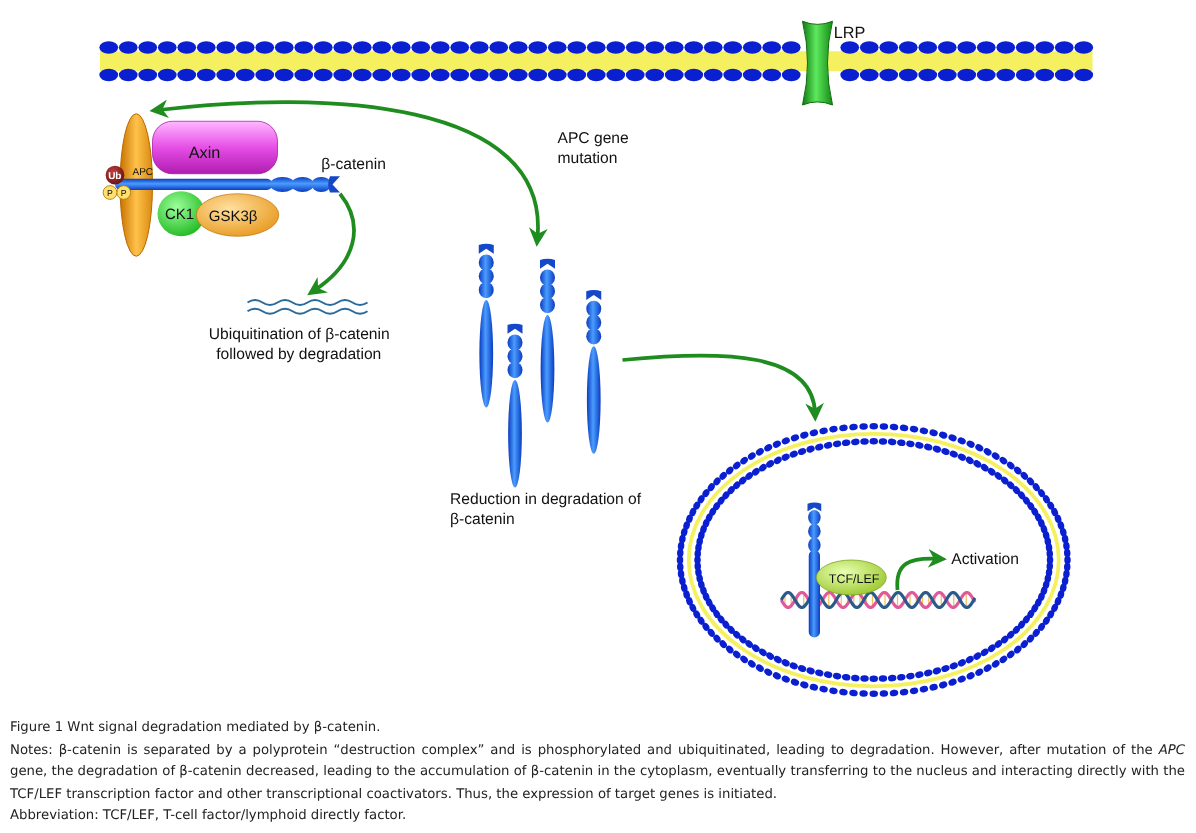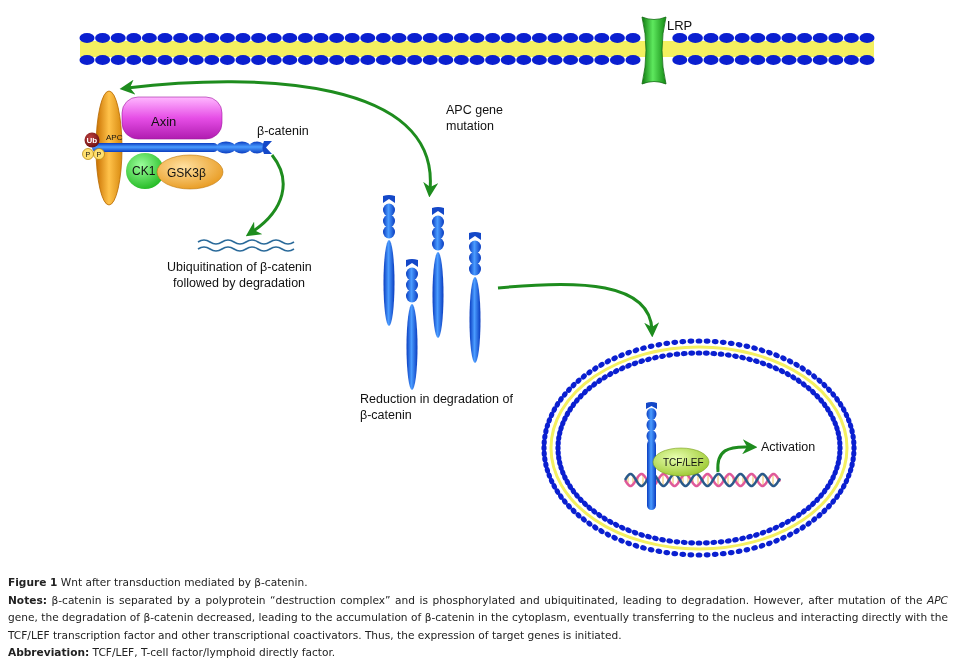--- a/index.html
+++ b/index.html
@@ -1,21 +1,21 @@
 <!DOCTYPE html>
 <html><head>
 <meta charset="utf-8">
 <style>
   html, body { margin: 0; padding: 0; background: #ffffff; }
   body { width: 957px; height: 666px; position: relative; overflow: hidden; font-family: "Liberation Sans", sans-serif; }
   #diagram { position: absolute; left: 0; top: 0; width: 957px; height: 566px; }
   .lbl { font-family: "Liberation Sans", sans-serif; fill: #111; }
   #caption { position: absolute; left: 8px; top: 574px; width: 940px; font-family: "DejaVu Sans", sans-serif; font-size: 10.6px; line-height: 17.5px; color: #222; text-align: justify; }
   #caption p { margin: 0; }
-  #caption .b { font-weight: bold; }
+  #caption .b { font-weight: normal; }
 </style>
 </head>
 <body>
 
 <svg id="diagram" viewBox="0 0 957 566" xmlns="http://www.w3.org/2000/svg">
   <defs>
     <linearGradient id="gLrp" x1="0" x2="1">
       <stop offset="0" stop-color="#0f7a0f"></stop>
         <stop offset="0.45" stop-color="#5ee85e"></stop>
         <stop offset="1" stop-color="#148a14"></stop>
@@ -529,16 +529,16 @@
   </g>
 
   <ellipse cx="681" cy="462" rx="28" ry="14" fill="url(#gTcf)" stroke="#7aa020" stroke-width="0.6"></ellipse>
   <text class="lbl" x="663" y="466" font-size="10">TCF/LEF</text>
 
   <path d="M718,472 C716,450 728,446 750,447" fill="none" stroke="#1e8c1e" stroke-width="3" marker-end="url(#arrowHead)"></path>
   <text class="lbl" x="761" y="451" font-size="12.5">Activation</text>
 </svg>
 
 <div id="caption">
-  <p><span class="b">Figure 1</span> <span>Wnt after transduction mediated by β-catenin.</span></p>
+  <p><span class="b">Figure 1</span> <span>Wnt signal degradation mediated by β-catenin.</span></p>
   <p><span class="b">Notes:</span> <span>β-catenin is separated by a polyprotein “destruction complex” and is phosphorylated and ubiquitinated, leading to degradation. However, after mutation of the </span><i>APC</i><span> gene, the degradation of β-catenin decreased, leading to the accumulation of β-catenin in the cytoplasm, eventually transferring to the nucleus and interacting directly with the TCF/LEF transcription factor and other transcriptional coactivators. Thus, the expression of target genes is initiated.</span></p>
   <p><span class="b">Abbreviation:</span> <span>TCF/LEF, T-cell factor/lymphoid directly factor.</span></p>
 </div>
 
 </body></html>

